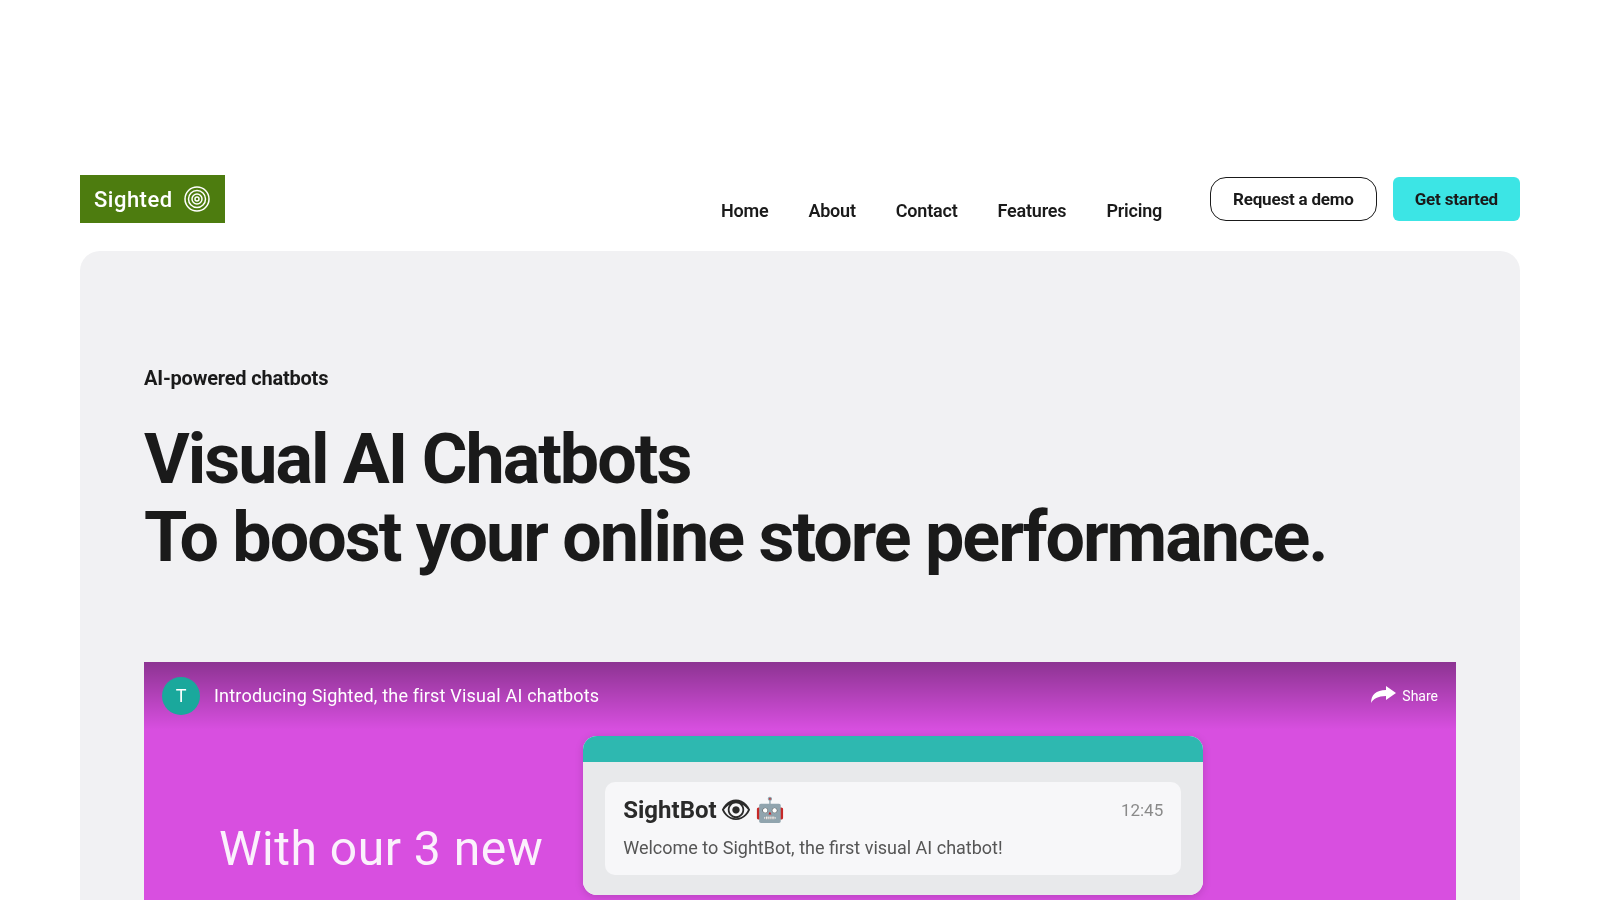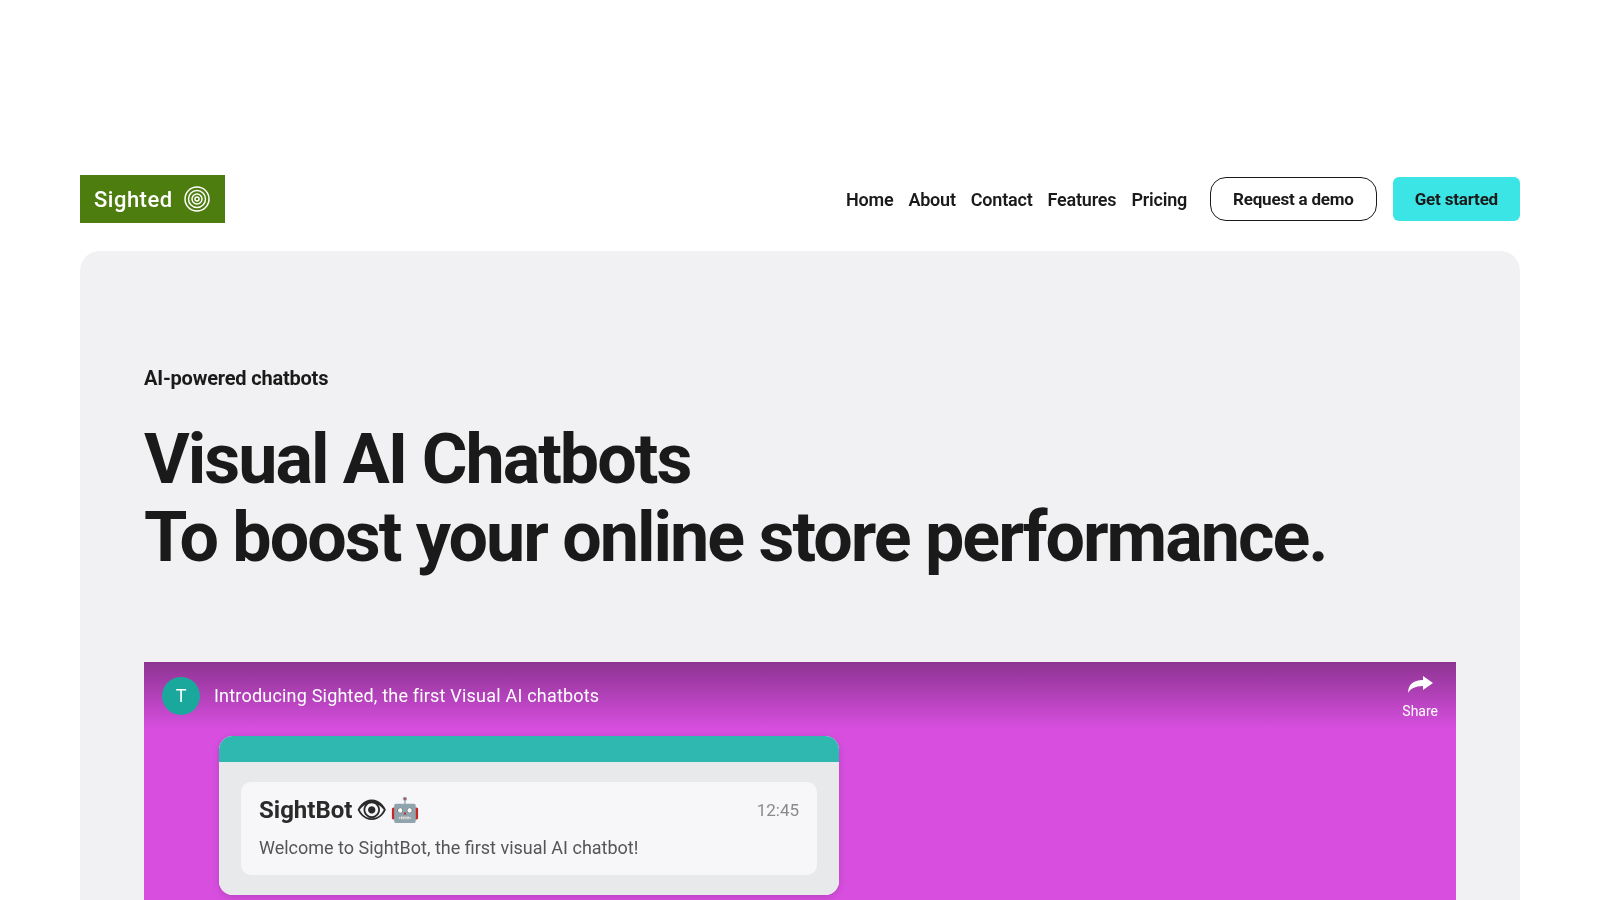--- a/index.html
+++ b/index.html
@@ -33,22 +33,22 @@
       gap: 10px;
       font-size: 22px;
       font-weight: 500;
       letter-spacing: 0.5px;
     }
     .logo-icon {
       display: inline-flex;
     }
     .nav {
       display: flex;
-      align-items: center;
-      gap: 15px;
+      align-items: flex-end;
+      gap: 40px;
     }
     .nav-link {
       color: #1a1a1a;
       font-size: 18px;
       font-weight: 600;
       cursor: pointer;
       letter-spacing: -0.2px;
     }
     .nav-buttons {
       display: flex;
@@ -138,21 +138,21 @@
       font-weight: 400;
     }
     .video-title {
       color: #ffffff;
       font-size: 18px;
       font-weight: 400;
       letter-spacing: 0.2px;
     }
     .video-share {
       display: flex;
-      flex-direction: column;
+      flex-direction: row;
       align-items: center;
       gap: 4px;
       color: #ffffff;
       cursor: pointer;
     }
     .video-share-icon svg {
       fill: #ffffff;
     }
     .video-share-text {
       font-size: 14px;
@@ -265,20 +265,21 @@
         <div class="video-share">
           <span class="video-share-icon">
             <svg width="30" height="22" viewBox="0 0 30 22">
               <path d="M18 3 L28 10 L18 17 L18 13 C10 13 5 16 3 20 C3 12 8 7 18 7 Z"></path>
             </svg>
           </span>
           <span class="video-share-text">Share</span>
         </div>
       </div>
       <div class="video-content">
+        <div class="video-left-text">With our 3 new</div>
         <div class="chat-window">
           <div class="chat-header"></div>
           <div class="chat-body">
             <div class="chat-bubble">
               <div class="chat-bubble-head">
                 <div class="chat-bot-name">
                   <span>SightBot</span>
                   <span>👁</span>
                   <span>🤖</span>
                 </div>

